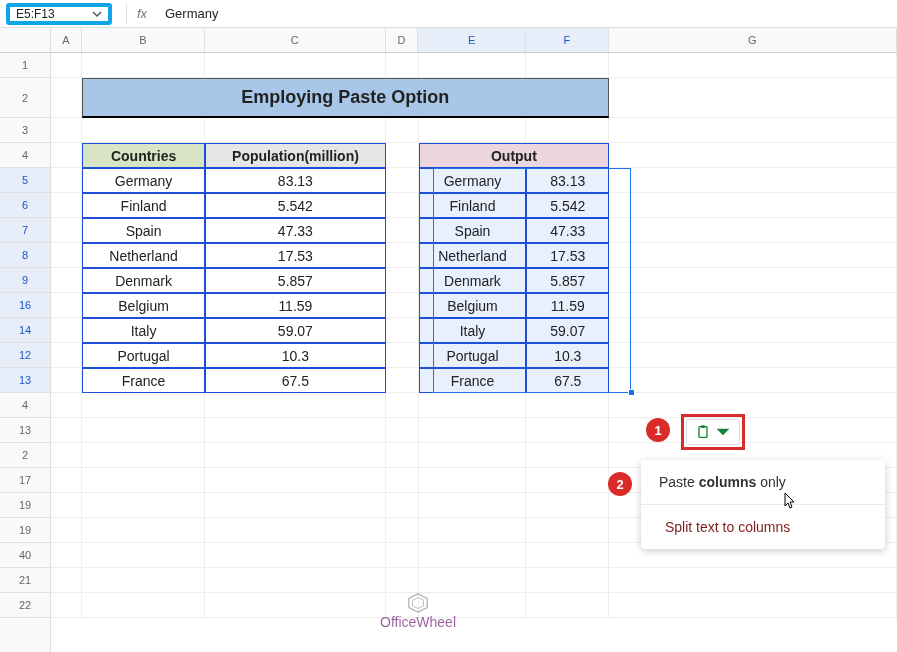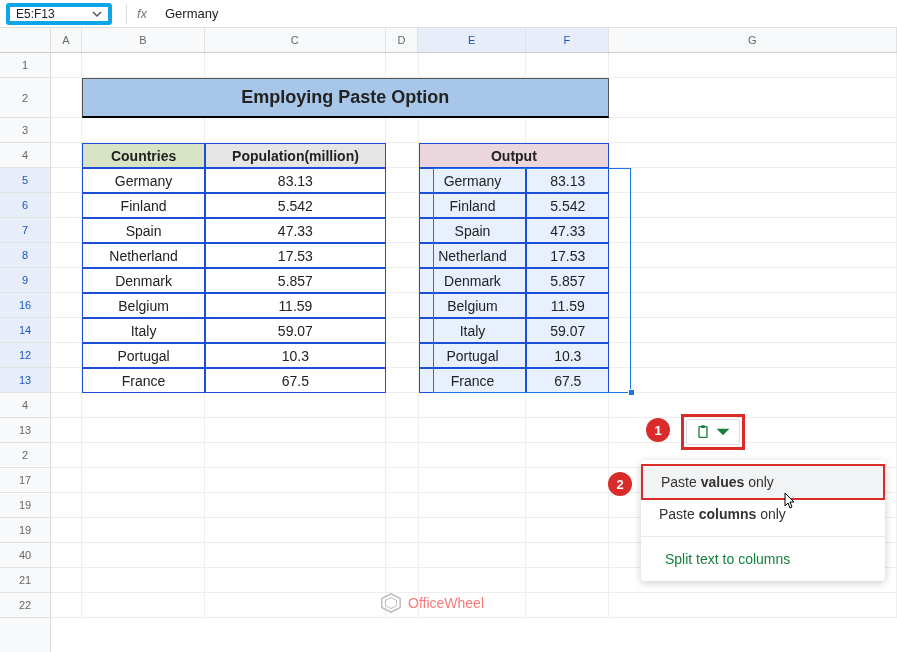--- a/index.html
+++ b/index.html
@@ -58,27 +58,27 @@
   .paste-btn { display: flex; align-items: center; gap: 4px; padding: 4px 8px; background: #fff; border: 1px solid #dadce0; border-radius: 3px; cursor: pointer; }
   .paste-btn svg { width: 16px; height: 16px; }
 
   
   .badge { position: absolute; width: 24px; height: 24px; background: #d92c2a; color: #fff; border-radius: 50%; display: flex; align-items: center; justify-content: center; font-weight: bold; font-size: 13px; }
 
   
   .menu { position: absolute; background: #fff; box-shadow: 0 2px 8px rgba(0,0,0,0.2); border-radius: 4px; padding: 6px 0; width: 244px; }
   .menu-item { padding: 8px 18px; font-size: 14px; color: #333; cursor: pointer; }
   .menu-item.hover { background: #f1f3f4; border: 2px solid #d92c2a; margin: -2px 0; position: relative; }
-  .menu-item.disabled { color: #15803d; padding-left: 24px; }
+  .menu-item.disabled { color: #7f1d1d; padding-left: 24px; }
   .menu-sep { height: 1px; background: #e8eaed; margin: 6px 0; }
 
   .cursor-icon { position: absolute; width: 16px; height: 20px; }
 
   
-  .watermark { position: absolute; display: flex; align-items: center; gap: 6px; color: #ef4444; opacity: 0.7; font-size: 14px; }
+  .watermark { position: absolute; display: flex; align-items: center; gap: 0; color: #701a75; opacity: 0.7; font-size: 14px; flex-direction: column; }
   .watermark svg { width: 22px; height: 22px; }
 
   .col-header.sel, .row-header.sel { background: #e7edf9; color: #1a57c2; }
 </style>
 </head>
 <body>
 
 <div class="app">
 
   <div class="formula-bar">
@@ -346,23 +346,20 @@
         <rect x="9" y="2" width="6" height="4" rx="1" fill="#188038"></rect>
       </svg>
       <svg viewBox="0 0 10 10" width="10" height="10">
           <path d="M1 3 L5 7 L9 3" fill="#188038"></path>
         </svg>
     </div>
   </div>
   <div class="badge" style="left:646px; top:418px;">1</div>
 
   <div class="menu" style="left:641px; top:460px;">
-    <div class="menu-item hover">
-      <span>Paste </span><b>values</b><span> only</span>
-    </div>
     <div class="menu-item">
       <span>Paste </span><b>columns</b><span> only</span>
     </div>
     <div class="menu-sep"></div>
     <div class="menu-item disabled">Split text to columns</div>
   </div>
   <div class="badge" style="left:608px; top:472px;">2</div>
 
   <svg class="cursor-icon" style="left:782px; top:492px;" viewBox="0 0 16 20">
     <path d="M3 1 L3 14 L6 11 L8 16 L10 15 L8 10 L12 10 Z" fill="#fff" stroke="#000" stroke-width="1"></path>

